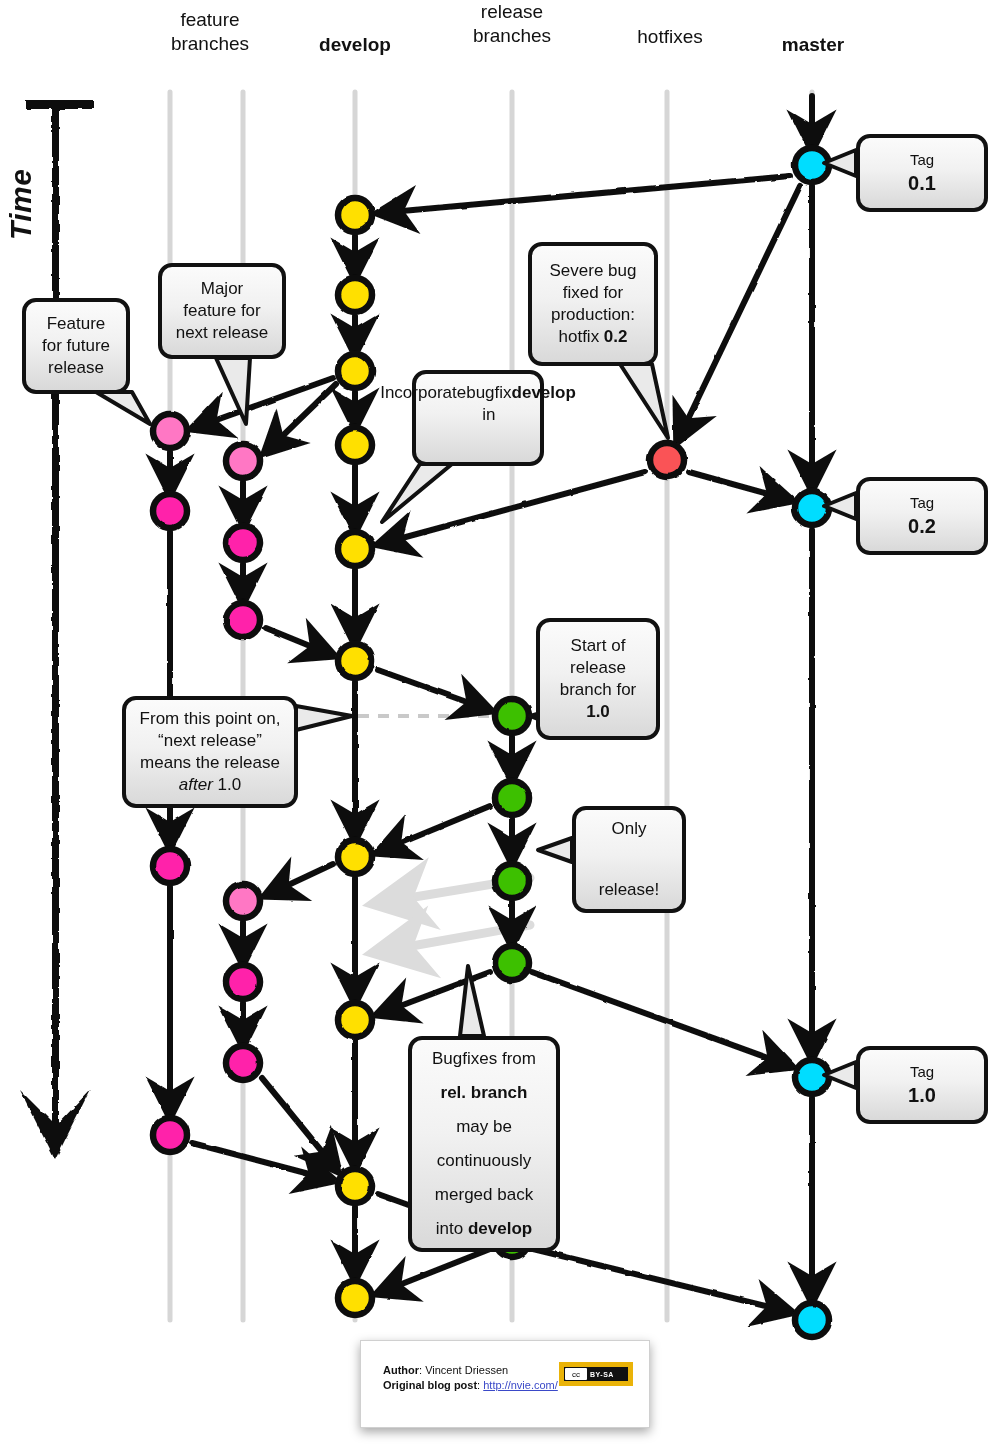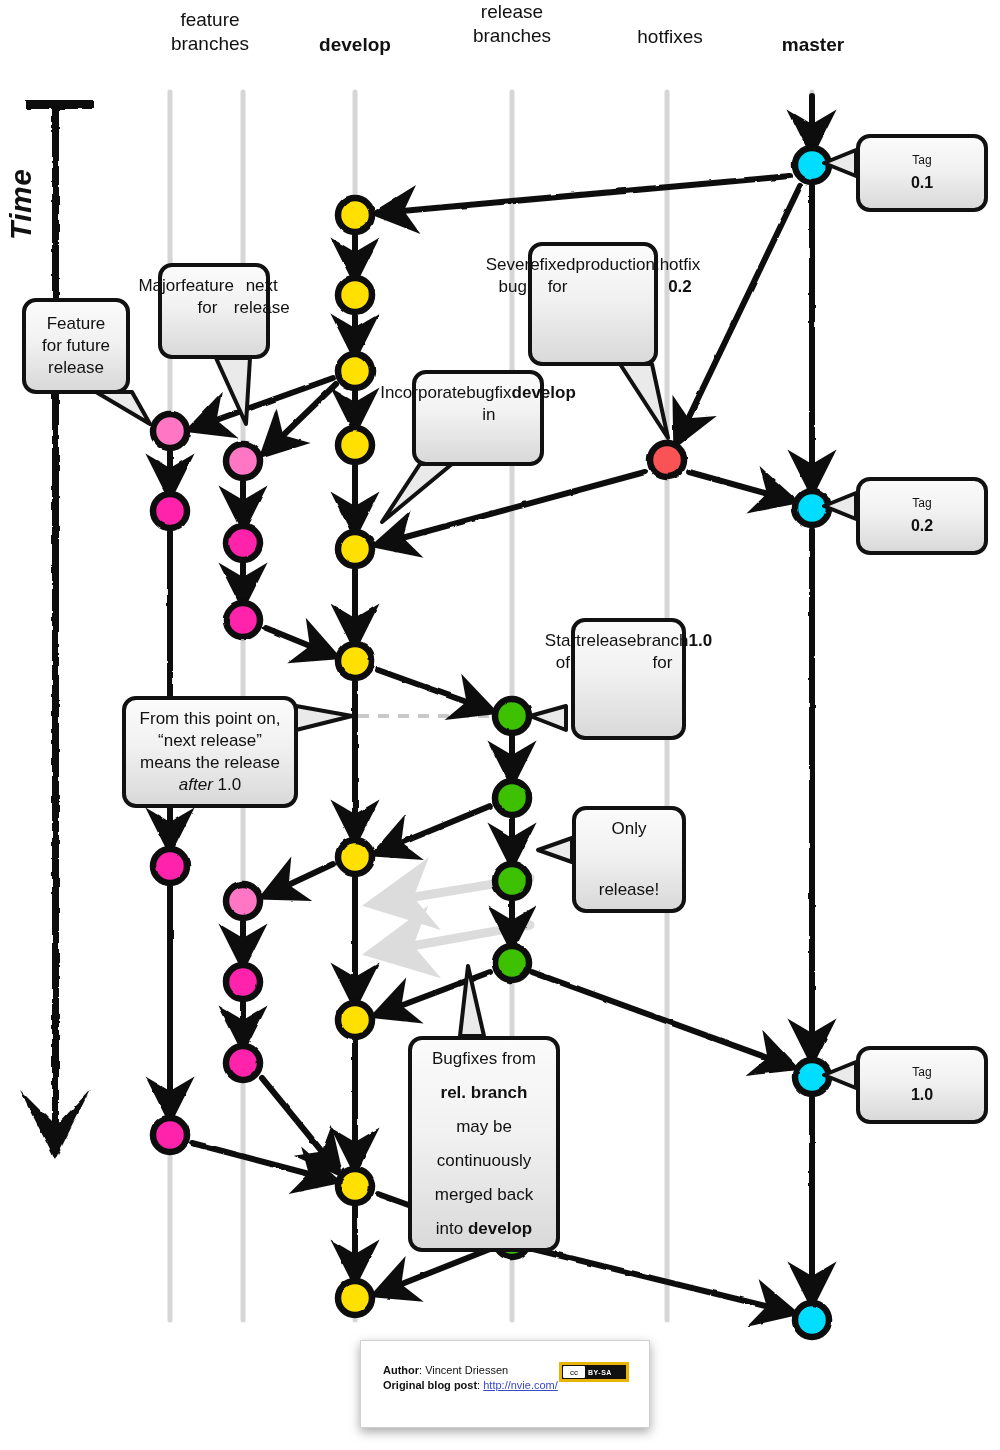--- a/index.html
+++ b/index.html
@@ -19,32 +19,32 @@
   
   .callout{position:absolute;box-sizing:border-box;
      background:linear-gradient(180deg,#fbfbfb 0%,#f1f1f1 45%,#d9d9d9 100%);
      border:4px solid #111;border-radius:14px;
      text-align:center;font-size:17px;line-height:22px;color:#111;
      padding:8px 10px;z-index:5;}
   .callout b{font-weight:bold;}
   .callout i{font-style:italic;}
 
   
-  .tagbox .t1{font-size:12px;line-height:20px;}
-  .tagbox .t2{font-size:16px;line-height:26px;font-weight:bold;}
+  .tagbox .t1{font-size:15px;line-height:20px;}
+  .tagbox .t2{font-size:20px;line-height:26px;font-weight:bold;}
 
   
   .footer{position:absolute;left:360px;top:1340px;width:288px;height:86px;
      background:#fff;border:1px solid #d0d0d0;
      box-shadow:0 4px 10px rgba(0,0,0,.35);z-index:8;}
   .footer .ftxt{position:absolute;left:22px;top:22px;font-size:11px;line-height:15px;color:#111;}
   .footer .ftxt b{font-weight:bold;}
   .footer .lnk{color:#3a49c8;text-decoration:underline;}
   .cc{position:absolute;left:198px;top:21px;width:64px;height:14px;
-      background:#111;border:3px solid #eab308;display:flex;align-items:center;}
+      background:#111;border:5px solid #eab308;display:flex;align-items:center;}
   .cc .ccl{width:22px;height:12px;background:#fff;color:#000;font-size:8px;
       display:flex;align-items:center;justify-content:center;margin-left:1px;border-radius:1px;}
   .cc .ccr{color:#fff;font-size:7px;font-weight:bold;margin-left:3px;letter-spacing:.5px;}
 </style>
 </head>
 <body>
 
 <div id="root">
 
   <svg class="graph" viewBox="0 0 1000 1450">
@@ -281,43 +281,43 @@
   </div>
 
   <div class="time-label" style="left:4px;top:240px;">Time</div>
 
   <div id="callout-layer">
       <div class="callout" style="left: 22px; top: 298px; width: 108px; min-height: 96px; display: flex; flex-direction: column; justify-content: center;">
         <div>Feature</div>
         <div>for future</div>
         <div>release</div>
       </div>
-      <div class="callout" style="left: 158px; top: 263px; width: 112px; min-height: 96px; display: flex; flex-direction: row; justify-content: center;">
+      <div class="callout" style="left: 158px; top: 263px; width: 128px; min-height: 96px; display: flex; flex-direction: column; justify-content: center;">
         <div>Major</div>
         <div>feature for</div>
         <div>next release</div>
       </div>
       <div class="callout" style="left: 412px; top: 370px; width: 132px; min-height: 96px; display: flex; flex-direction: row; justify-content: center;">
         <div>Incorporate</div>
         <div>bugfix in</div>
         <div><b>develop</b></div>
       </div>
-      <div class="callout" style="left: 528px; top: 242px; width: 130px; min-height: 124px; display: flex; flex-direction: row; justify-content: center;">
+      <div class="callout" style="left: 528px; top: 242px; width: 130px; min-height: 124px; display: flex; flex-direction: column; justify-content: center;">
         <div>Severe bug</div>
         <div>fixed for</div>
         <div>production:</div>
         <div>hotfix <b>0.2</b></div>
       </div>
       <div class="callout" style="left: 122px; top: 696px; width: 176px; min-height: 112px; display: flex; flex-direction: column; justify-content: center;">
         <div>From this point on,</div>
         <div>“next release”</div>
         <div>means the release</div>
         <div><i>after</i> 1.0</div>
       </div>
-      <div class="callout" style="left: 571px; top: 618px; width: 115px; min-height: 122px; display: flex; flex-direction: row; justify-content: center;">
+      <div class="callout" style="left: 536px; top: 618px; width: 124px; min-height: 122px; display: flex; flex-direction: column; justify-content: center;">
         <div>Start of</div>
         <div>release</div>
         <div>branch for</div>
         <div><b>1.0</b></div>
       </div>
       <div class="callout" style="left: 572px; top: 806px; width: 114px; min-height: 76px; display: flex; flex-direction: column; justify-content: center; gap: 39px;">
         <div>Only</div>
         <div>release!</div>
       </div>
       <div class="callout" style="left: 408px; top: 1036px; width: 152px; min-height: 166px; display: flex; flex-direction: column; justify-content: center; gap: 12px;">

